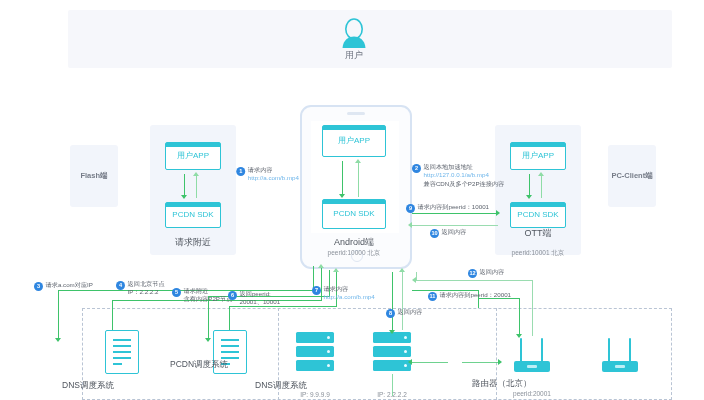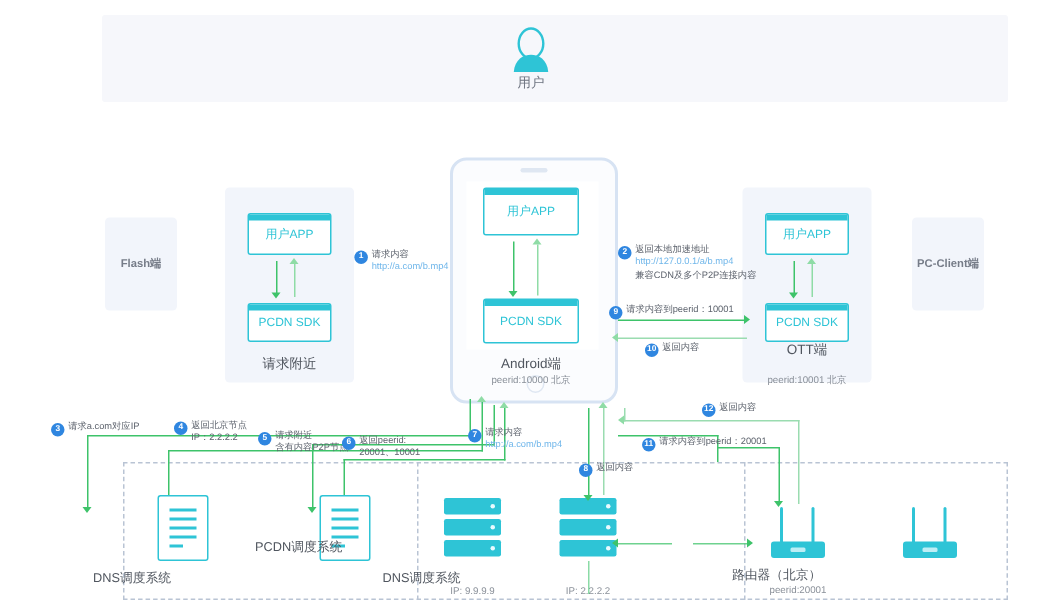--- a/index.html
+++ b/index.html
@@ -264,21 +264,21 @@
       <b style="top:14px;"></b>
       <b style="top:28px;"></b>
   </div>
   <div class="node-sub" style="left:332px;top:391px;">IP: 2.2.2.2</div>
 
   <div class="rtr-icon" style="left:510px;top:336px;">
     <div class="ant" style="left:10px;"></div>
     <div class="ant" style="left:31px;"></div>
     <div class="body"></div>
   </div>
-  <div class="node-lbl" style="left:488px;top:378px;">路由器（北京）</div>
+  <div class="node-lbl" style="left:472px;top:378px;">路由器（北京）</div>
   <div class="node-sub" style="left:472px;top:390px;">peerid:20001</div>
 
   <div class="rtr-icon" style="left:598px;top:336px;">
     <div class="ant" style="left:10px;"></div>
     <div class="ant" style="left:31px;"></div>
     <div class="body"></div>
   </div>
 
   <div class="abs ln v" style="left:58px;top:290px;height:50px;"></div>
   <div class="abs ln h" style="left:58px;top:290px;width:256px;"></div>

